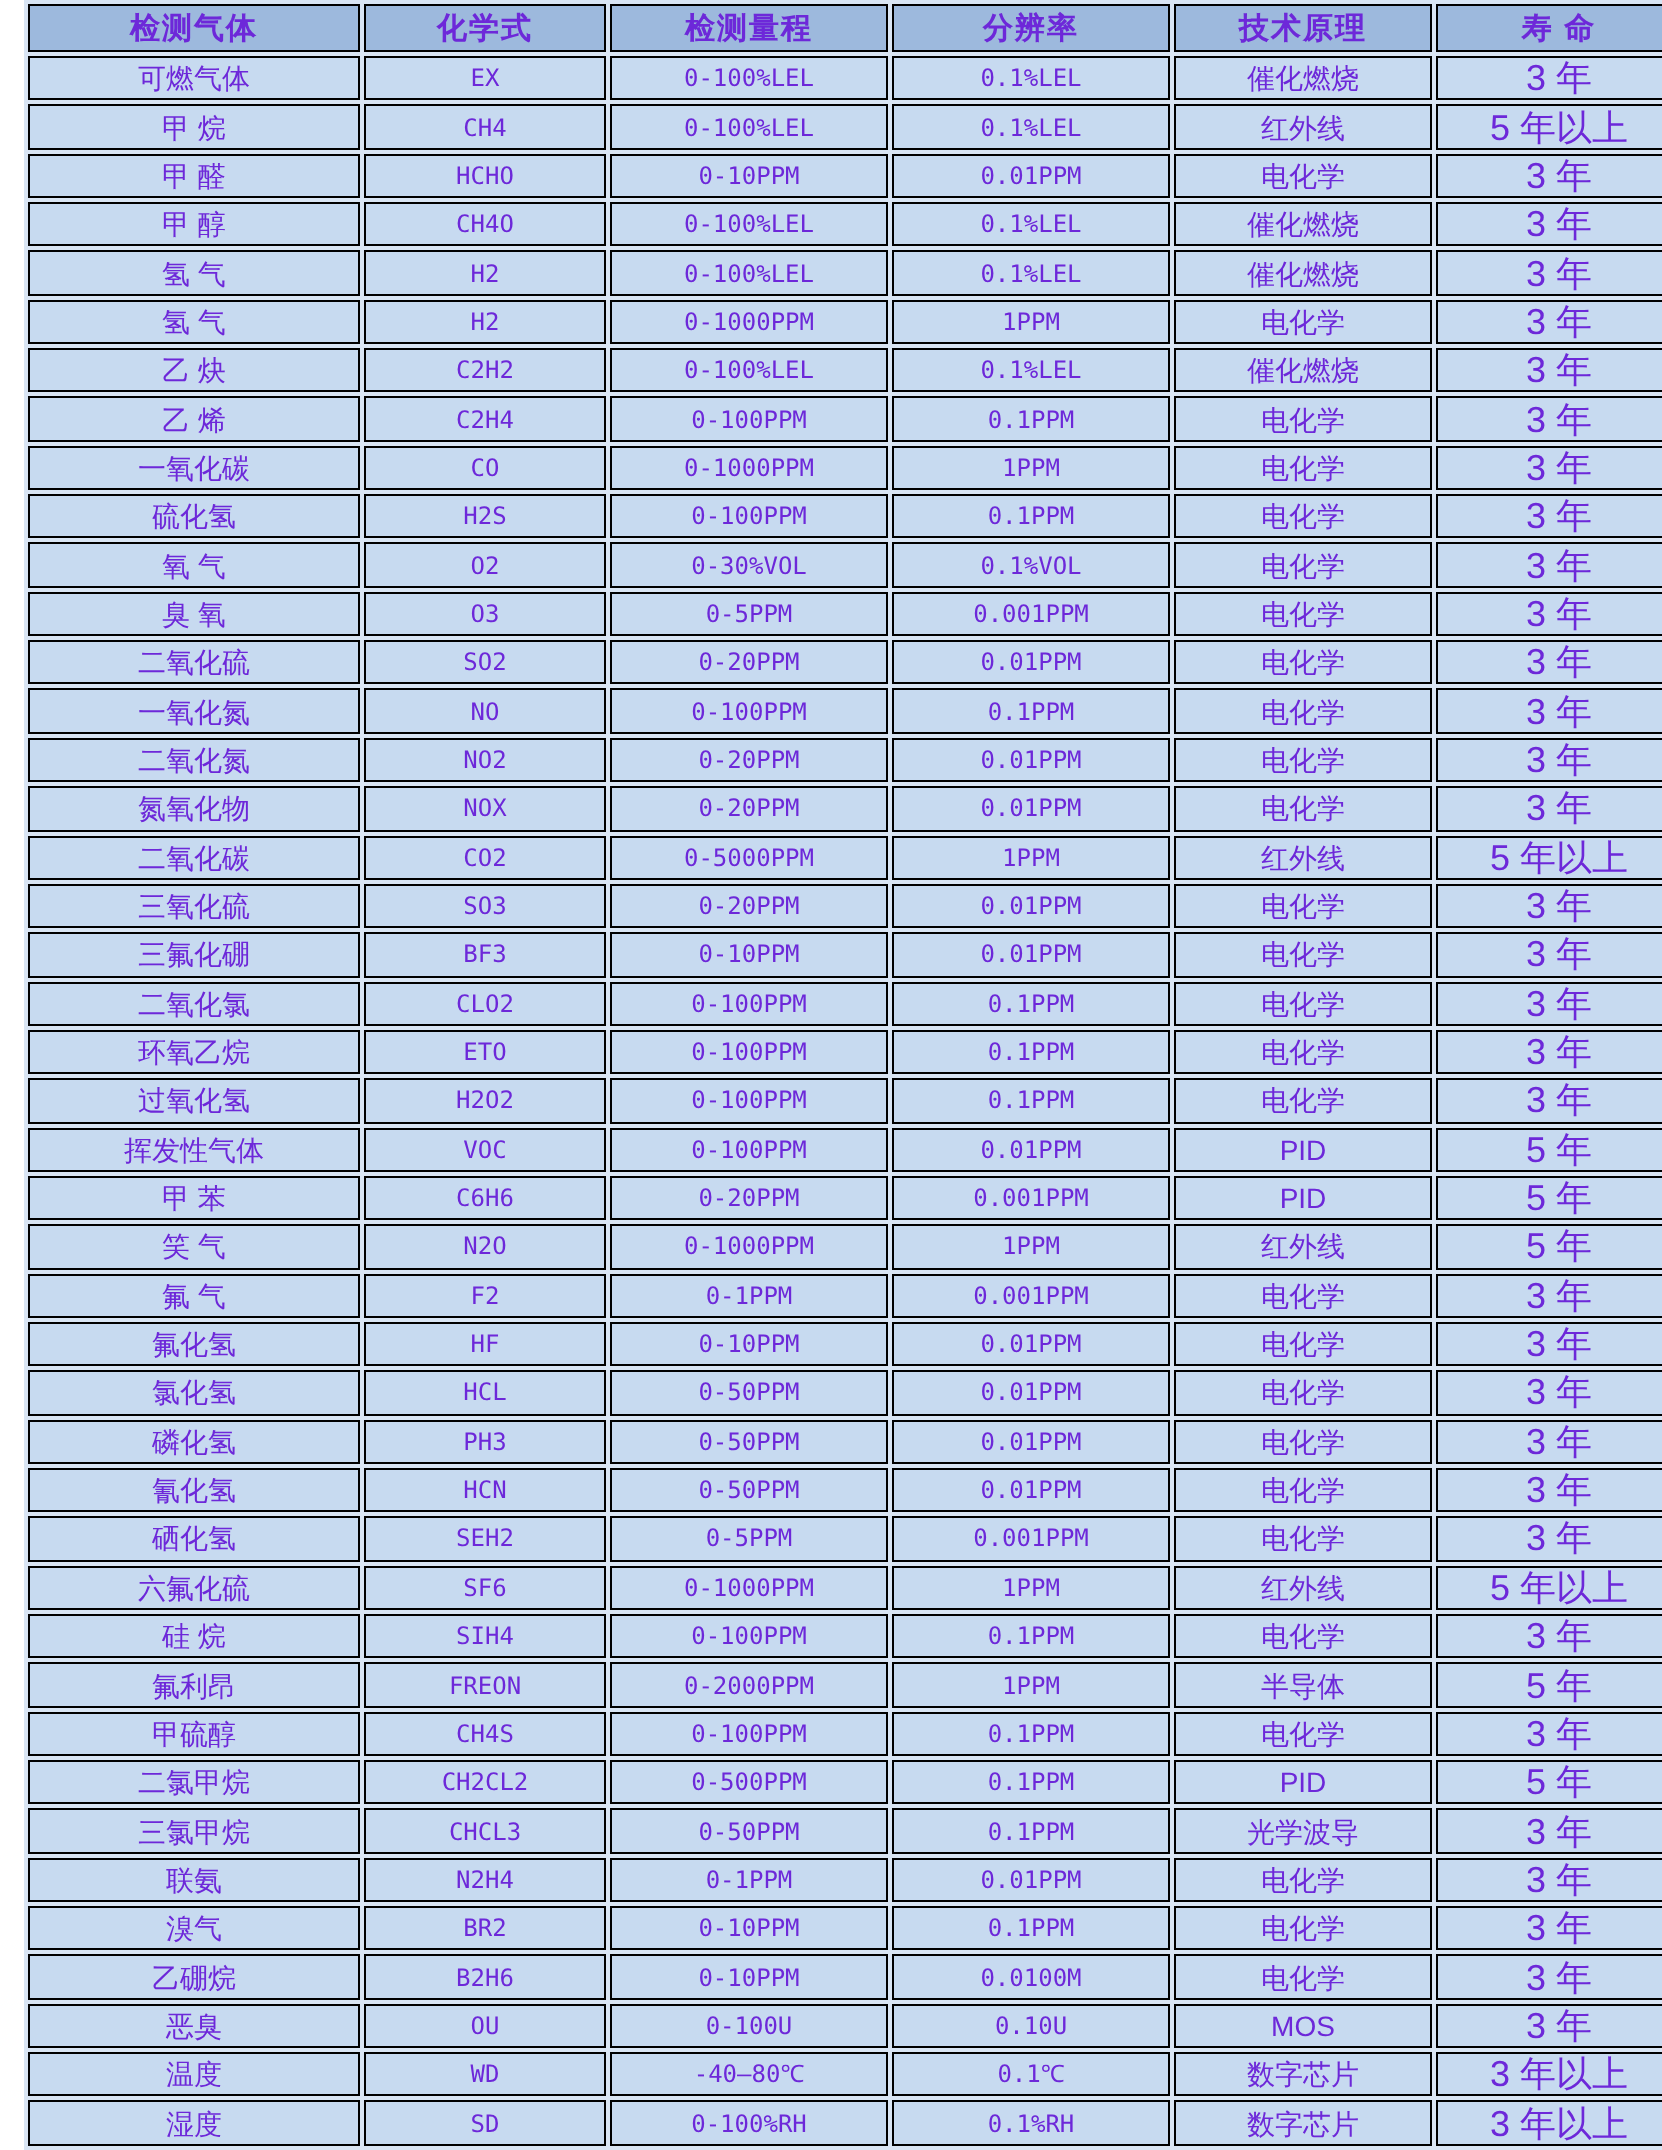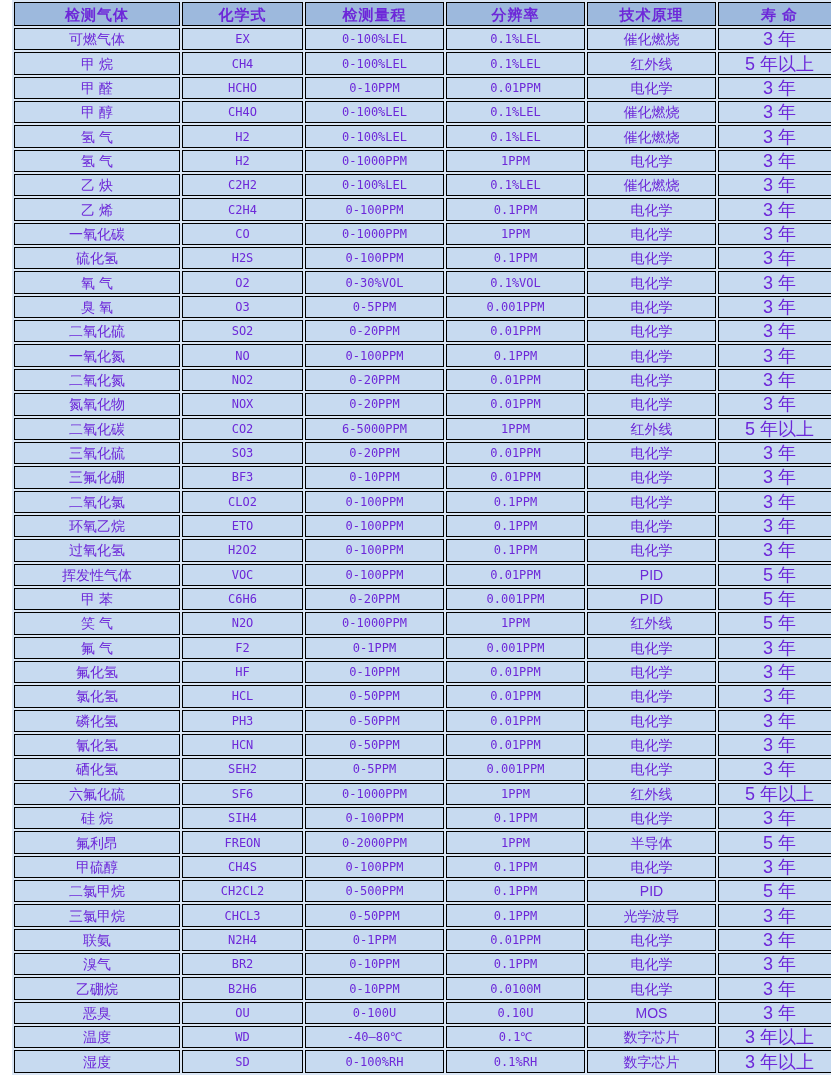--- a/index.html
+++ b/index.html
@@ -202,21 +202,21 @@
         <td class="c-gas">氮氧化物</td>
         <td class="c-formula">NOX</td>
         <td class="c-range">0-20PPM</td>
         <td class="c-resolution">0.01PPM</td>
         <td class="c-principle">电化学</td>
         <td class="c-life">3 年</td>
       </tr>
       <tr>
         <td class="c-gas">二氧化碳</td>
         <td class="c-formula">CO2</td>
-        <td class="c-range">6-5000PPM</td>
+        <td class="c-range">0-5000PPM</td>
         <td class="c-resolution">1PPM</td>
         <td class="c-principle">红外线</td>
         <td class="c-life">5 年以上</td>
       </tr>
       <tr>
         <td class="c-gas">三氧化硫</td>
         <td class="c-formula">SO3</td>
         <td class="c-range">0-20PPM</td>
         <td class="c-resolution">0.01PPM</td>
         <td class="c-principle">电化学</td>

